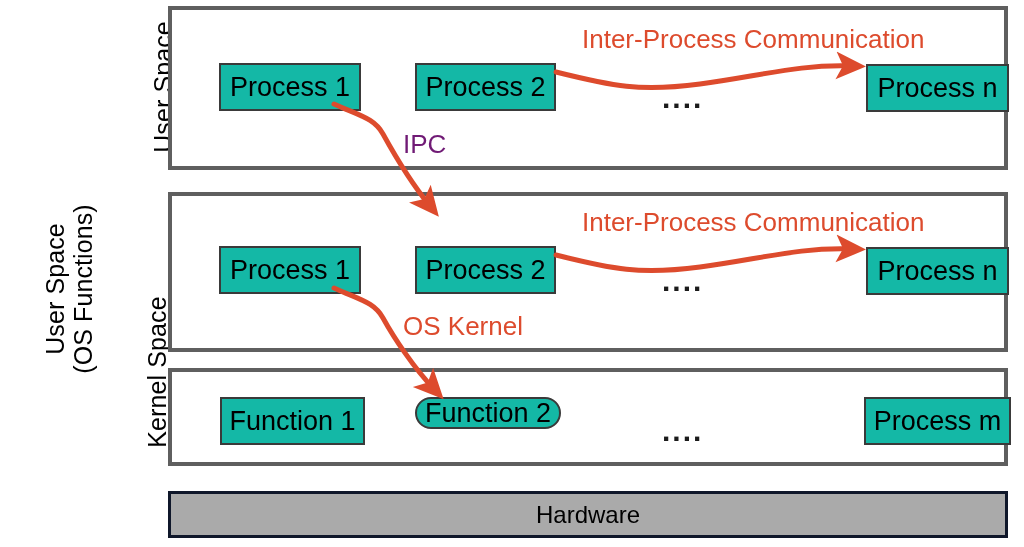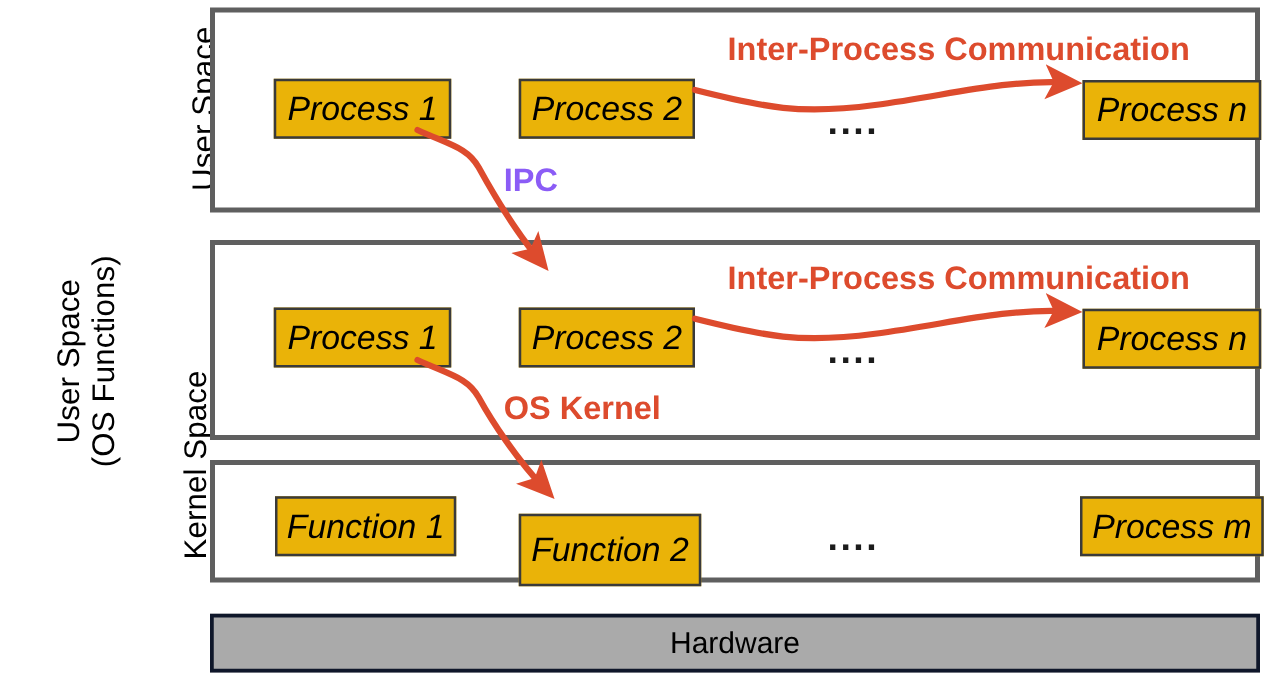--- a/index.html
+++ b/index.html
@@ -37,50 +37,48 @@
   .panel {
     position: absolute;
     background: #ffffff;
     border: 4px solid #5f5f5f;
     box-sizing: border-box;
   }
 
   
   .box {
     position: absolute;
-    background: #eab308;
+    background: #14b8a6;
     border: 2px solid #3a3a3a;
     box-sizing: border-box;
     display: flex;
     align-items: center;
     justify-content: center;
     color: #000000;
     font-size: 27px;
     white-space: nowrap;
-    font-style: italic;
   }
 
   
   .dots {
     position: absolute;
     color: #1b1b1b;
     font-size: 30px;
     font-weight: bold;
     letter-spacing: 2px;
     line-height: 1;
     white-space: nowrap;
   }
 
   
   .anno {
     position: absolute;
     font-size: 26px;
     white-space: nowrap;
     line-height: 1;
-    font-weight: bold;
   }
 
   
   .hwbar {
     position: absolute;
     background: #aaaaaa;
     border: 3px solid #0f172a;
     box-sizing: border-box;
     display: flex;
     align-items: center;
@@ -117,41 +115,41 @@
   <div class="box" style="left:219px; top:63px; width:142px; height:48px;">Process 1</div>
 
   <div class="box" style="left:415px; top:63px; width:141px; height:48px;">Process 2</div>
 
   <div class="box" style="left:866px; top:64px; width:143px; height:48px;">Process n</div>
 
   <div class="dots" style="left:662px; top:83px;">....</div>
 
   <div class="anno" style="left:582px; top:26px; color:#dd4b2d;">Inter-Process Communication</div>
 
-  <div class="anno" style="left:403px; top:131px; color:#8b5cf6;">IPC</div>
+  <div class="anno" style="left:403px; top:131px; color:#701a75;">IPC</div>
 
   <div class="panel" style="left:168px; top:192px; width:840px; height:160px;"></div>
 
   <div class="box" style="left:219px; top:246px; width:142px; height:48px;">Process 1</div>
 
   <div class="box" style="left:415px; top:246px; width:141px; height:48px;">Process 2</div>
 
   <div class="box" style="left:866px; top:247px; width:143px; height:48px;">Process n</div>
 
   <div class="dots" style="left:662px; top:266px;">....</div>
 
   <div class="anno" style="left:582px; top:209px; color:#dd4b2d;">Inter-Process Communication</div>
 
   <div class="anno" style="left:403px; top:313px; color:#dd4b2d;">OS Kernel</div>
 
   <div class="panel" style="left:168px; top:368px; width:840px; height:98px;"></div>
 
   <div class="box" style="left:220px; top:397px; width:145px; height:48px;">Function 1</div>
 
-  <div class="box" style="left:415px; top:411px; width:146px; height:58px;">Function 2</div>
+  <div class="box" style="left:415px; top:397px; width:146px; height:32px;border-radius:20px;">Function 2</div>
 
   <div class="box" style="left:864px; top:397px; width:147px; height:48px;">Process m</div>
 
   <div class="dots" style="left:662px; top:416px;">....</div>
 
   <div class="hwbar" style="left:168px; top:491px; width:840px; height:47px;">Hardware</div>
 
   <svg id="arrows" viewBox="0 0 1024 547">
     <defs>
       <marker id="head" markerWidth="6" markerHeight="6" refX="3.2" refY="3" orient="auto" markerUnits="strokeWidth">

